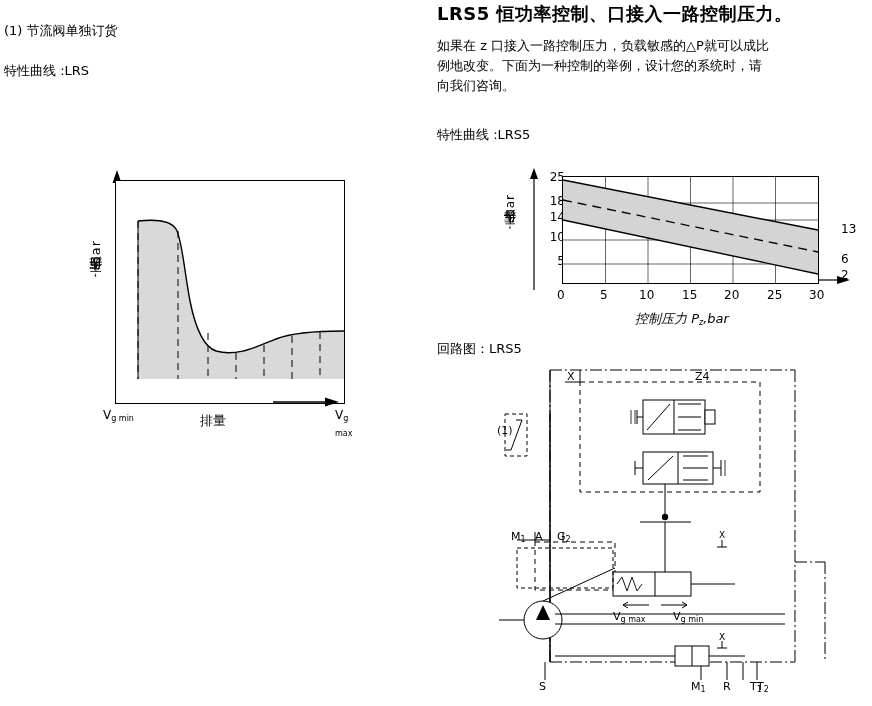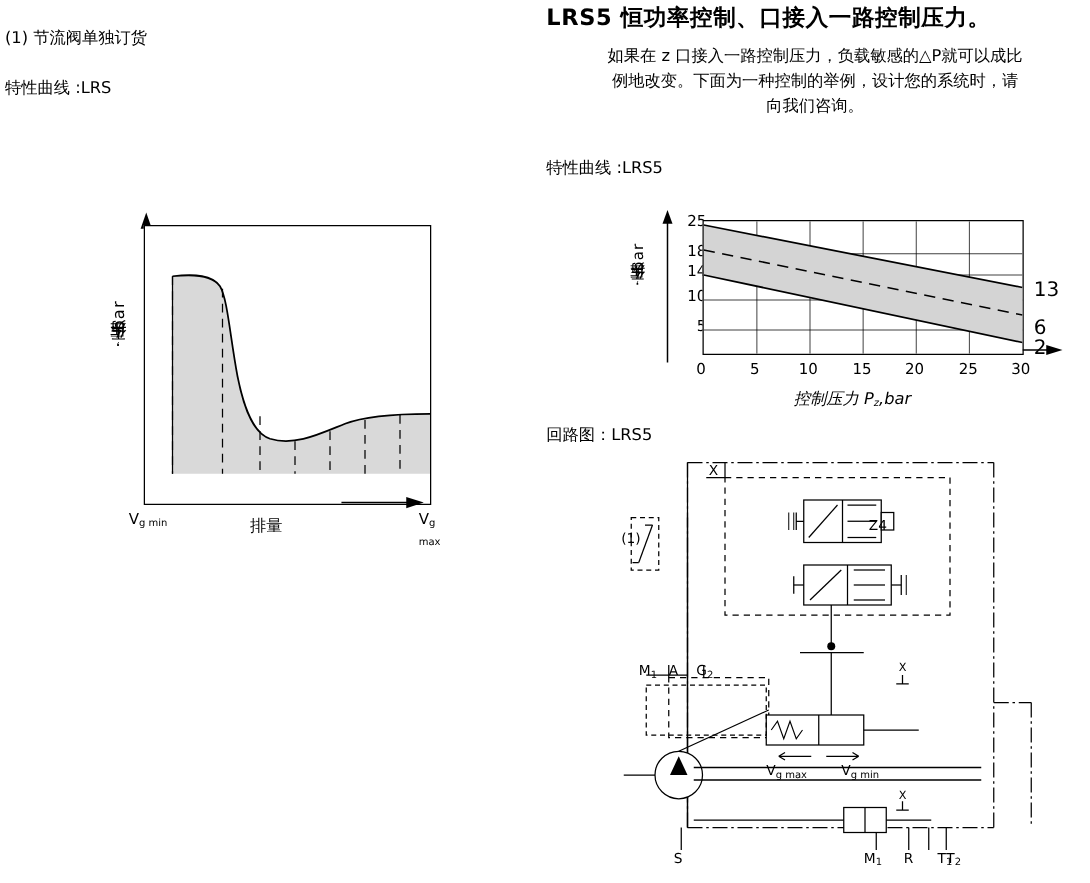--- a/index.html
+++ b/index.html
@@ -32,36 +32,36 @@
     position: absolute; left: -8px; top: 60px;
     writing-mode: vertical-rl; transform: rotate(180deg);
     font-size: 13px; letter-spacing: 1px;
   }
   #left-xlabel { position: absolute; left: 105px; top: 232px; font-size: 13px; }
   #left-vgmin { position: absolute; left: 8px; top: 228px; font-size: 12px; }
   #left-vgmax { position: absolute; left: 240px; top: 228px; font-size: 12px; }
 
   
   #right-title { left: 437px; top: 2px; font-size: 18px; font-weight: bold; letter-spacing: 0.5px; }
-  #right-body { left: 437px; top: 36px; width: 430px; font-size: 13px; line-height: 1.55; text-align: center; }
+  #right-body { left: 437px; top: 36px; width: 430px; font-size: 13px; line-height: 1.55; }
   #right-curve-label { left: 437px; top: 126px; font-size: 13px; }
 
   #rchart { left: 500px; top: 172px; width: 360px; height: 160px; }
   #rchart .plot {
     position: absolute; left: 62px; top: 4px; width: 255px; height: 106px;
     border: 1px solid #000; background: #fff;
   }
   #rchart .ylab {
     position: absolute; left: 2px; top: 22px;
     writing-mode: vertical-rl; transform: rotate(180deg);
     font-size: 12px; letter-spacing: 1px;
   }
   #rchart .ytick { position: absolute; font-size: 12px; right: 0; }
   #rchart .xtick { position: absolute; font-size: 12px; top: 116px; }
-  #rchart .rlab  { position: absolute; font-size: 16px; left: 327px; }
+  #rchart .rlab  { position: absolute; font-size: 12px; left: 341px; }
   #rchart .xaxis-title { position: absolute; left: 135px; top: 138px; font-size: 13px; font-style: italic; }
 
   #circuit-label { left: 437px; top: 340px; font-size: 13px; text-align: center; }
   #circuit { left: 495px; top: 362px; width: 375px; height: 340px; }
   .c-txt { position: absolute; font-size: 11px; }
   .c-txt-s { position: absolute; font-size: 9px; }
 </style>
 </head>
 <body>
 
@@ -282,21 +282,21 @@
       <line x1="40" y1="170" x2="40" y2="180"></line>
       <line x1="68" y1="170" x2="68" y2="180"></line>
 
       <rect x="22" y="186" width="96" height="40" stroke-dasharray="4,3"></rect>
     </g>
   </svg>
 
   
   <div class="c-txt" style="left:2px;  top:62px;">(1)</div>
   <div class="c-txt" style="left:72px; top:8px;">X</div>
-  <div class="c-txt" style="left:200px;top:8px;margin-top:44px;">Z4</div>
+  <div class="c-txt" style="left:200px;top:8px;">Z4</div>
 
   <div class="c-txt" style="left:16px; top:168px;"><span>M</span><span class="sub">1</span></div>
   <div class="c-txt" style="left:40px; top:168px;">A</div>
   <div class="c-txt" style="left:62px; top:168px;"><span>G</span><span class="sub">2</span></div>
 
   <div class="c-txt" style="left:118px;top:248px;"><span>V</span><span class="sub">g max</span></div>
   <div class="c-txt" style="left:178px;top:248px;"><span>V</span><span class="sub">g min</span></div>
 
   <div class="c-txt-s" style="left:224px;top:168px;">X</div>
   <div class="c-txt-s" style="left:224px;top:270px;">X</div>

